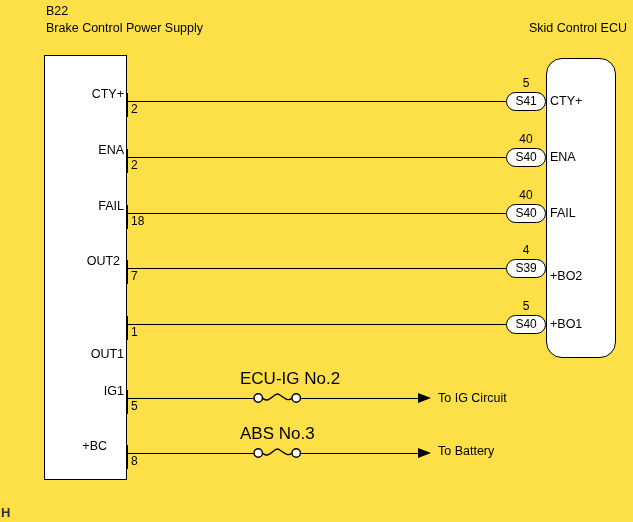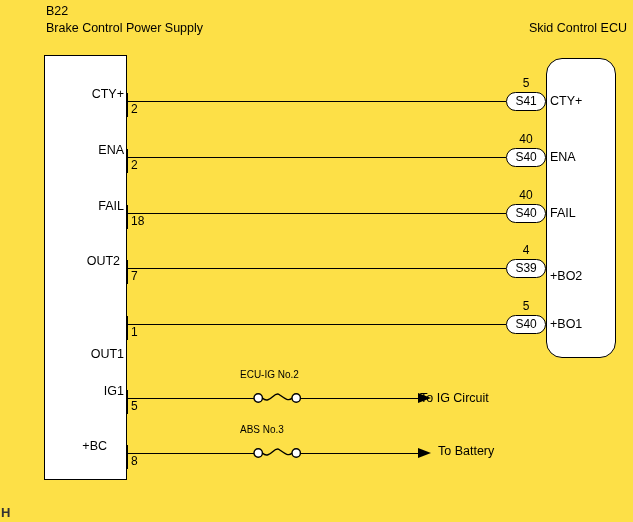--- a/index.html
+++ b/index.html
@@ -95,21 +95,21 @@
     position: absolute;
     font-size: 12.5px;
     white-space: nowrap;
   }
   
   .fuse {
     position: absolute;
   }
   .fuse-name {
     position: absolute;
-    font-size: 10px;
+    font-size: 17px;
     white-space: nowrap;
     text-align: center;
   }
   .dest {
     position: absolute;
     font-size: 12.5px;
     white-space: nowrap;
   }
   .arrow {
     position: absolute;
@@ -181,21 +181,21 @@
       <div class="wire" style="left: 300.2px; top: 398px; width: 117.8px;"></div>
       <svg width="50.4" height="20" class="fuse" style="left: 251.8px; top: 388px;">
         <path d="M 10.4 10 C 17.6 17, 22.16 3, 27.1 6.5 S 36.6 14, 40 10" fill="none" stroke="#000" stroke-width="1.4"></path>
         <circle cx="6.2" cy="10" r="4.2" fill="#fff" stroke="#000" stroke-width="1.4"></circle>
         <circle cx="44.2" cy="10" r="4.2" fill="#fff" stroke="#000" stroke-width="1.4"></circle>
       </svg>
       <div class="fuse-name" style="left: 240px; top: 369px;">ECU-IG No.2</div>
       <svg width="16" height="14" class="arrow" style="left: 418px; top: 391px;">
         <polygon points="0,2 13,7 0,12" fill="#000"></polygon>
       </svg>
-      <div class="dest" style="left: 420px; top: 391px;">To IG Circuit</div>
+      <div class="dest" style="left: 438px; top: 391px;">To IG Circuit</div>
       <div class="pin-label" style="right: 526px; top: 439px;">+BC</div>
       <div class="pin-num" style="left: 131px; top: 454px;">8</div>
       <div class="stub" style="left: 127px; top: 445px; height: 24px;"></div>
       <div class="wire" style="left: 127px; top: 453px; width: 126.8px;"></div>
       <div class="wire" style="left: 300.2px; top: 453px; width: 117.8px;"></div>
       <svg width="50.4" height="20" class="fuse" style="left: 251.8px; top: 443px;">
         <path d="M 10.4 10 C 17.6 17, 22.16 3, 27.1 6.5 S 36.6 14, 40 10" fill="none" stroke="#000" stroke-width="1.4"></path>
         <circle cx="6.2" cy="10" r="4.2" fill="#fff" stroke="#000" stroke-width="1.4"></circle>
         <circle cx="44.2" cy="10" r="4.2" fill="#fff" stroke="#000" stroke-width="1.4"></circle>
       </svg>

